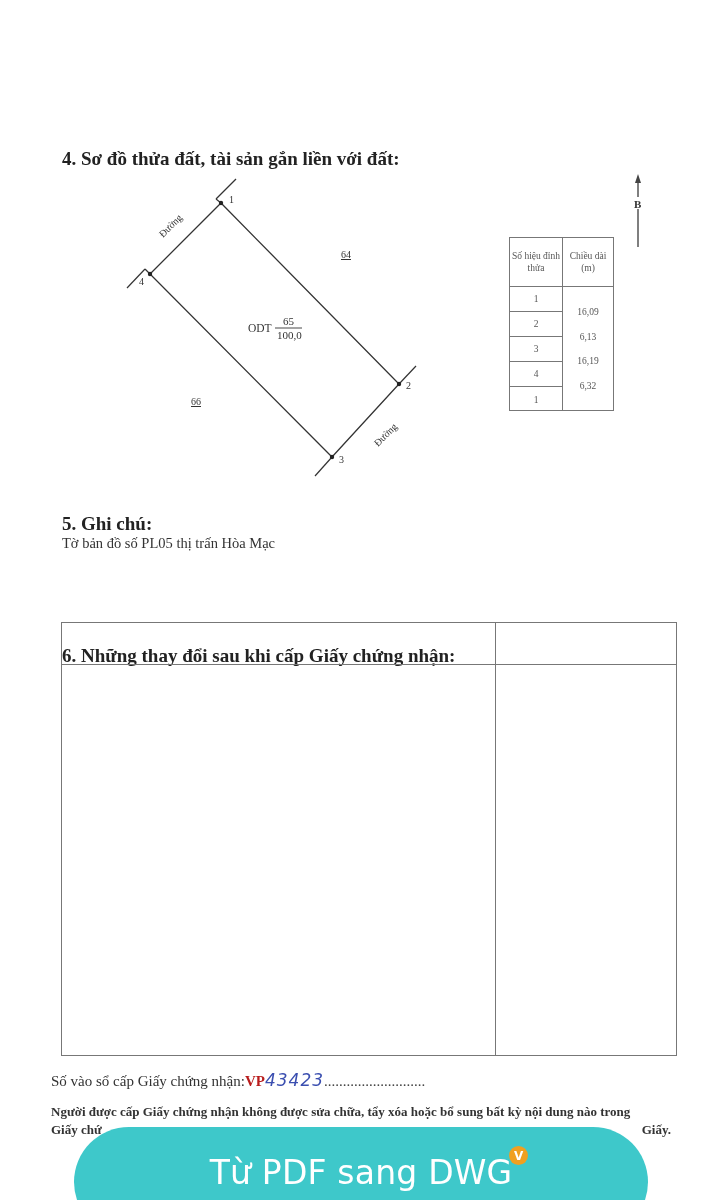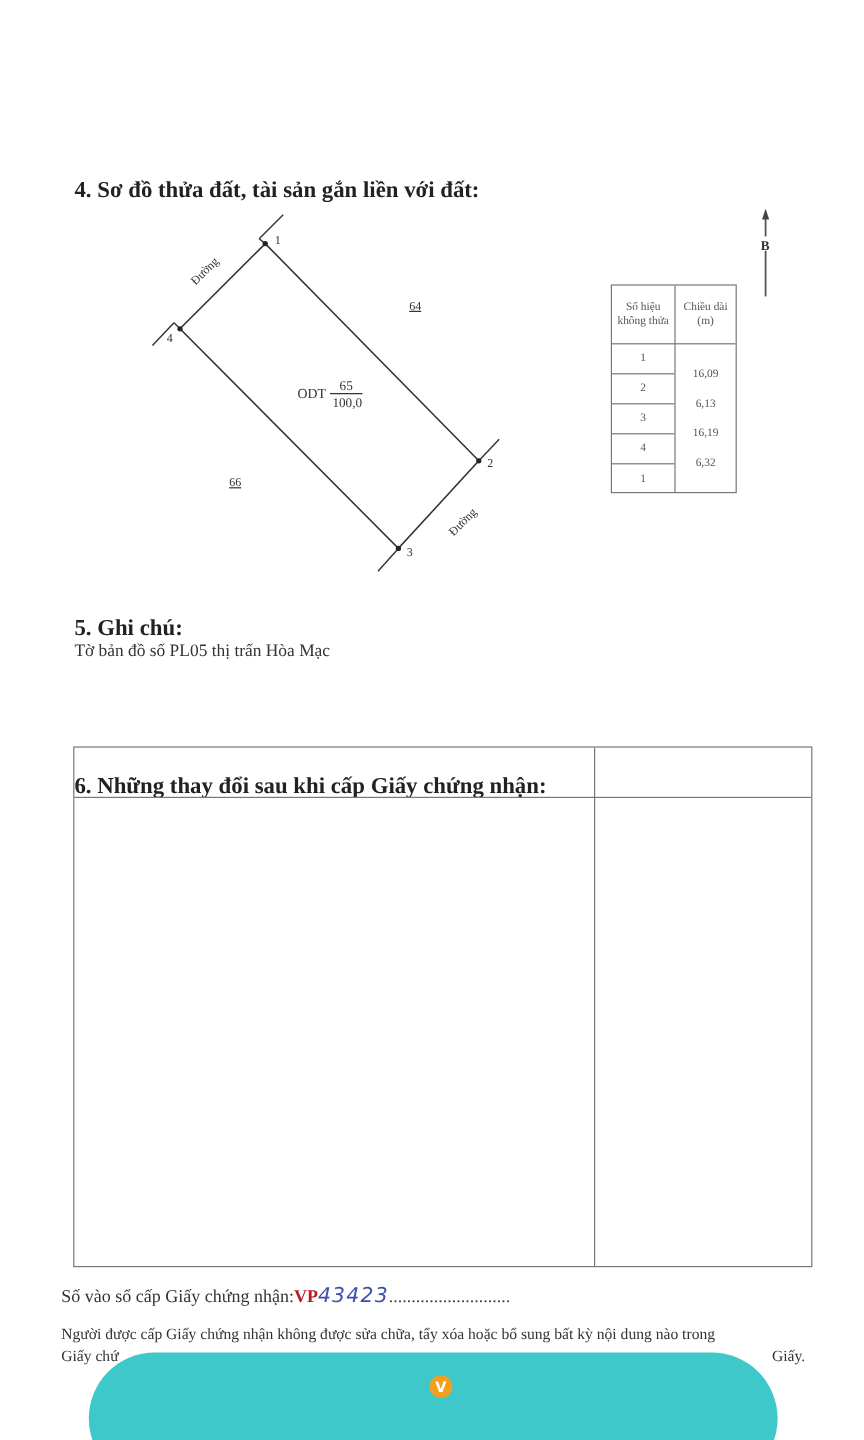--- a/index.html
+++ b/index.html
@@ -155,20 +155,21 @@
       letter-spacing: 0px;
     }
     .notice {
       position: absolute;
       left: 51px;
       top: 1103px;
       width: 620px;
       font-size: 13px;
       line-height: 18px;
       color: #333;
+      font-weight: bold;
     }
     .notice .l2 {
       display: flex;
       justify-content: space-between;
     }
     
     .cta {
       position: absolute;
       left: 74px;
       top: 1127px;
@@ -247,21 +248,21 @@
   <g>
     <line x1="638" y1="178" x2="638" y2="247" stroke="#555" stroke-width="1.5"></line>
     <polygon points="638,174 635,183 641,183" fill="#444"></polygon>
     <rect x="633" y="197" width="10" height="12" fill="#fff"></rect>
     <text x="634" y="208" font-size="11" font-weight="bold" fill="#444" font-family="DejaVu Sans, sans-serif">B</text>
   </g>
 </svg>
 
 <div class="vtable">
   <div class="col-split"></div>
-  <div class="hdr" style="left:0; width:52px;">Số hiệu không thửa</div>
+  <div class="hdr" style="left:0; width:52px;">Số hiệu đỉnh thửa</div>
   <div class="hdr" style="left:53px; width:50px;">Chiều dài (m)</div>
   <div class="hdr-line"></div>
 
   <div class="vrow" style="top:49px;">1</div>
   <div class="vrow" style="top:74px;">2</div>
   <div class="vrow" style="top:99px;">3</div>
   <div class="vrow" style="top:124px;">4</div>
   <div class="vrow last" style="top:149px;">1</div>
 
   <div class="len" style="top:69px;">16,09</div>
@@ -287,15 +288,16 @@
 <div class="notice">
   <div>Người được cấp Giấy chứng nhận không được sửa chữa, tẩy xóa hoặc bổ sung bất kỳ nội dung nào trong</div>
   <div class="l2">
     <span>Giấy chứ</span>
     <span>Giấy.</span>
   </div>
 </div>
 
 <div class="cta">
   <span class="cta-label">
+    <span>Từ PDF sang DWG</span>
     <span class="cta-badge">V</span>
   </span>
 </div>
 
 </body></html>

